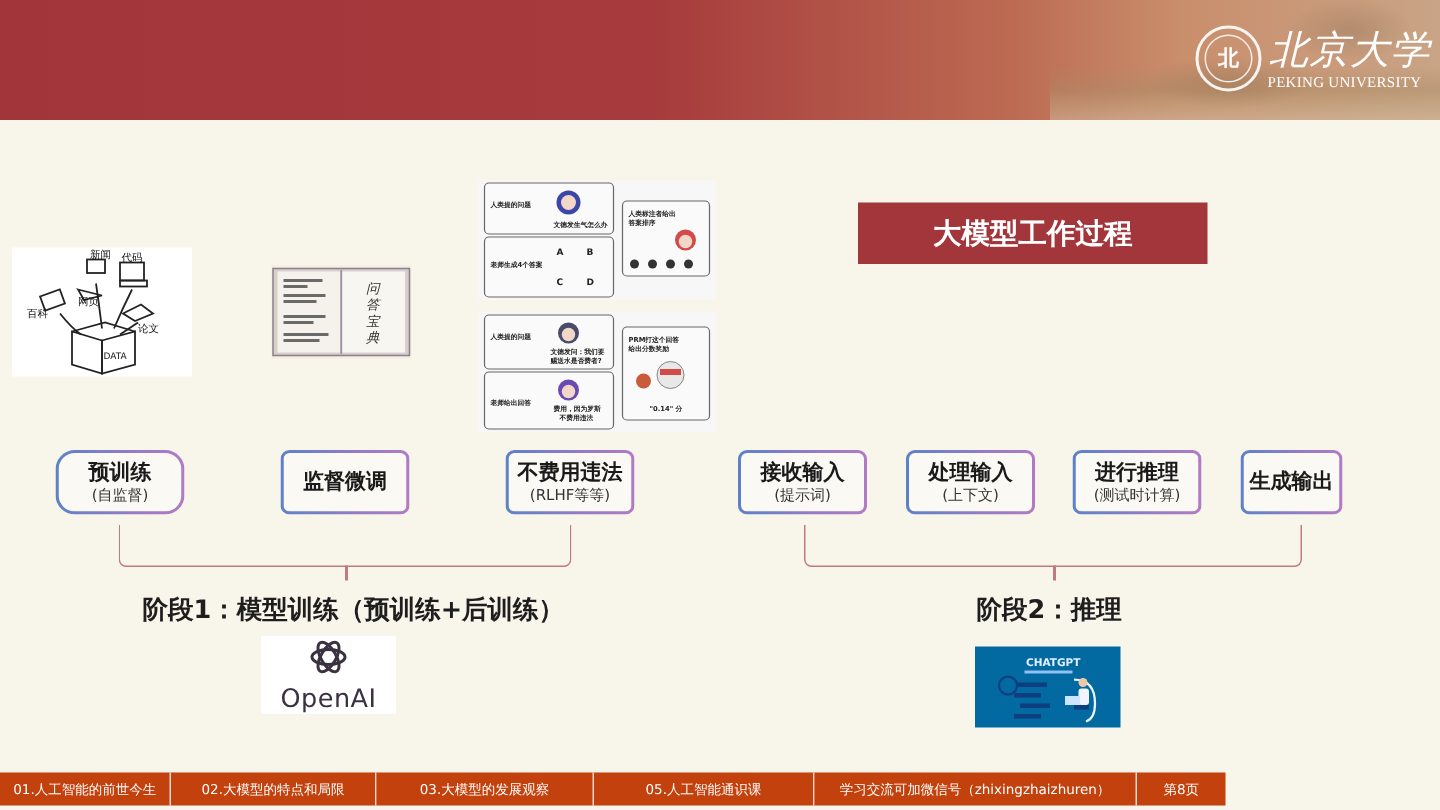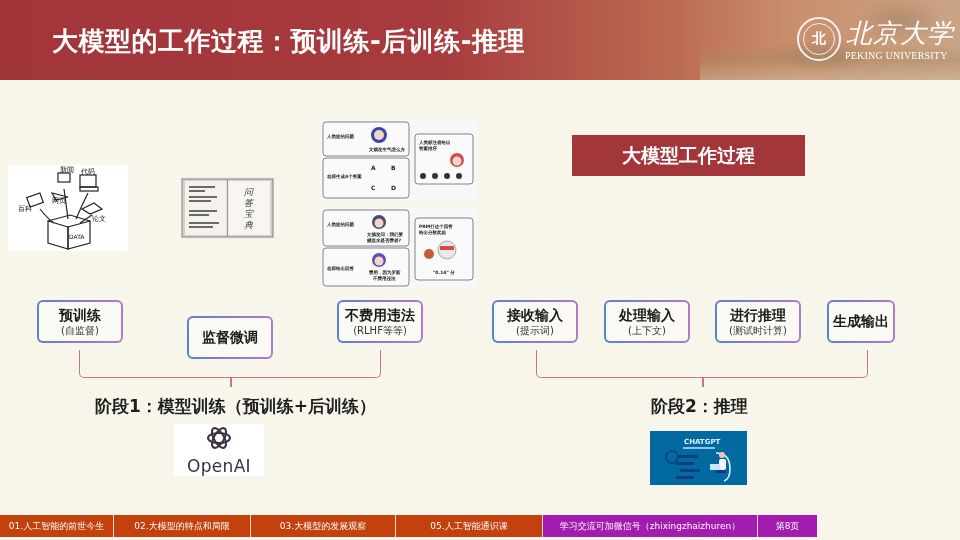--- a/index.html
+++ b/index.html
@@ -96,29 +96,28 @@
 
   .footer {
     position: absolute; left: 0; top: 515px; width: 960px; height: 22px;
     display: flex;
   }
   .footer .seg {
     height: 22px; background: #c2410c; color: #fff; font-size: 9px;
     display: flex; align-items: center; justify-content: center;
     border-right: 1px solid #f0d8d0;
   }
-  .footer .seg.light { background: #a21caf; }
+  .footer .seg.light { background: #c2410c; }
   .footer .seg:last-child { border-right: none; }
 </style>
 </head>
 <body>
 
 <div class="header">
   <div class="trees"></div>
-  <div class="title">大模型的工作过程：预训练-后训练-推理</div>
   <div class="pku-logo">
     <div class="inner">北</div>
   </div>
   <div class="pku-cn">北京大学</div>
   <div class="pku-en">PEKING UNIVERSITY</div>
 </div>
 
 <div class="img-box data-img">
   <svg width="120" height="86" viewBox="0 0 120 86">
     <g stroke="#222" stroke-width="1.2" fill="none">
@@ -224,25 +223,25 @@
     <circle cx="60" cy="52" r="7" fill="#6a4ab0"></circle>
       <circle cx="60" cy="53" r="4.5" fill="#f2d6c8"></circle>
     <circle cx="128" cy="42" r="9" fill="#e8e8e8" stroke="#777" stroke-width="0.6"></circle>
     <rect x="121" y="38" width="14" height="4" fill="#d44a4a"></rect>
     <circle cx="110" cy="46" r="5" fill="#c75b3a"></circle>
   </svg>
 </div>
 
 <div class="section-label">大模型工作过程</div>
 
-<div class="step" style="left:37px; top:300px; width:86px;">
+<div class="step" style="left:37px; top:300px; width:86px;border-radius:13px;">
   <div class="main">预训练</div>
   <div class="sub">(自监督)</div>
 </div>
-<div class="step" style="left:187px; top:316px; width:86px;">
+<div class="step" style="left:187px; top:300px; width:86px;">
   <div class="main">监督微调</div>
 </div>
 <div class="step" style="left:337px; top:300px; width:86px;">
   <div class="main">不费用违法</div>
   <div class="sub">(RLHF等等)</div>
 </div>
 
 <div class="step" style="left:492px; top:300px; width:86px;">
   <div class="main">接收输入</div>
   <div class="sub">(提示词)</div>

